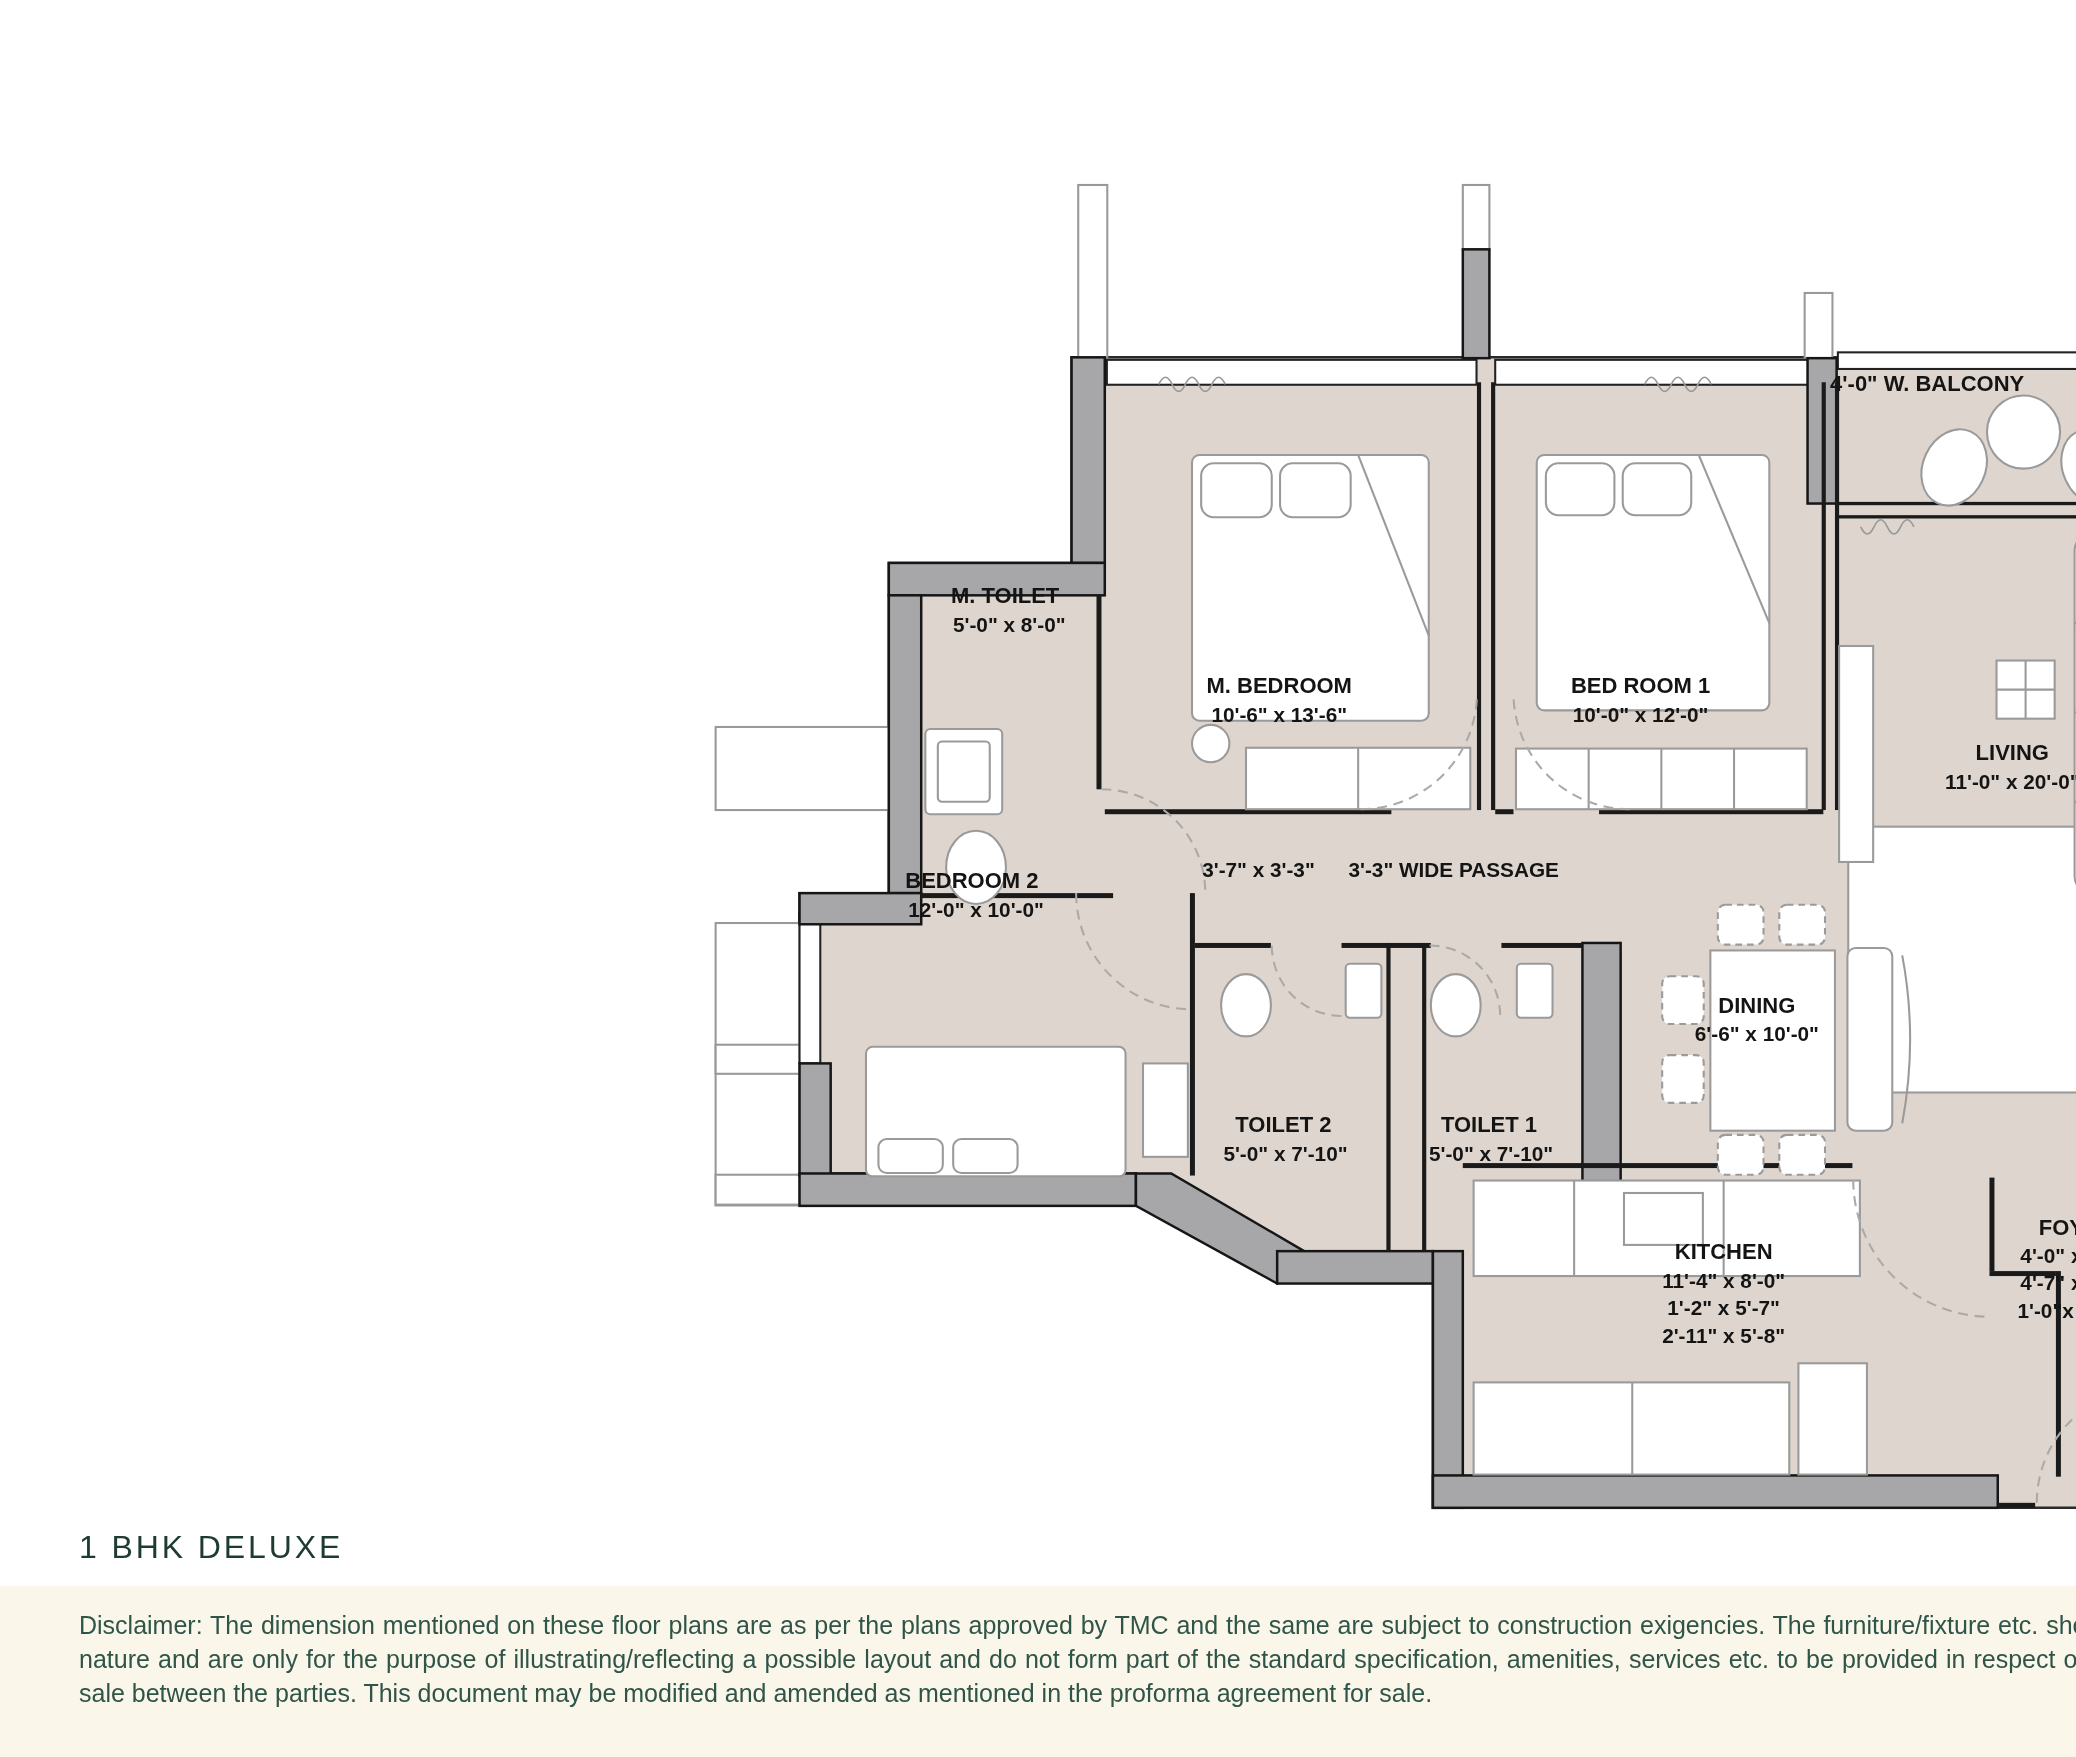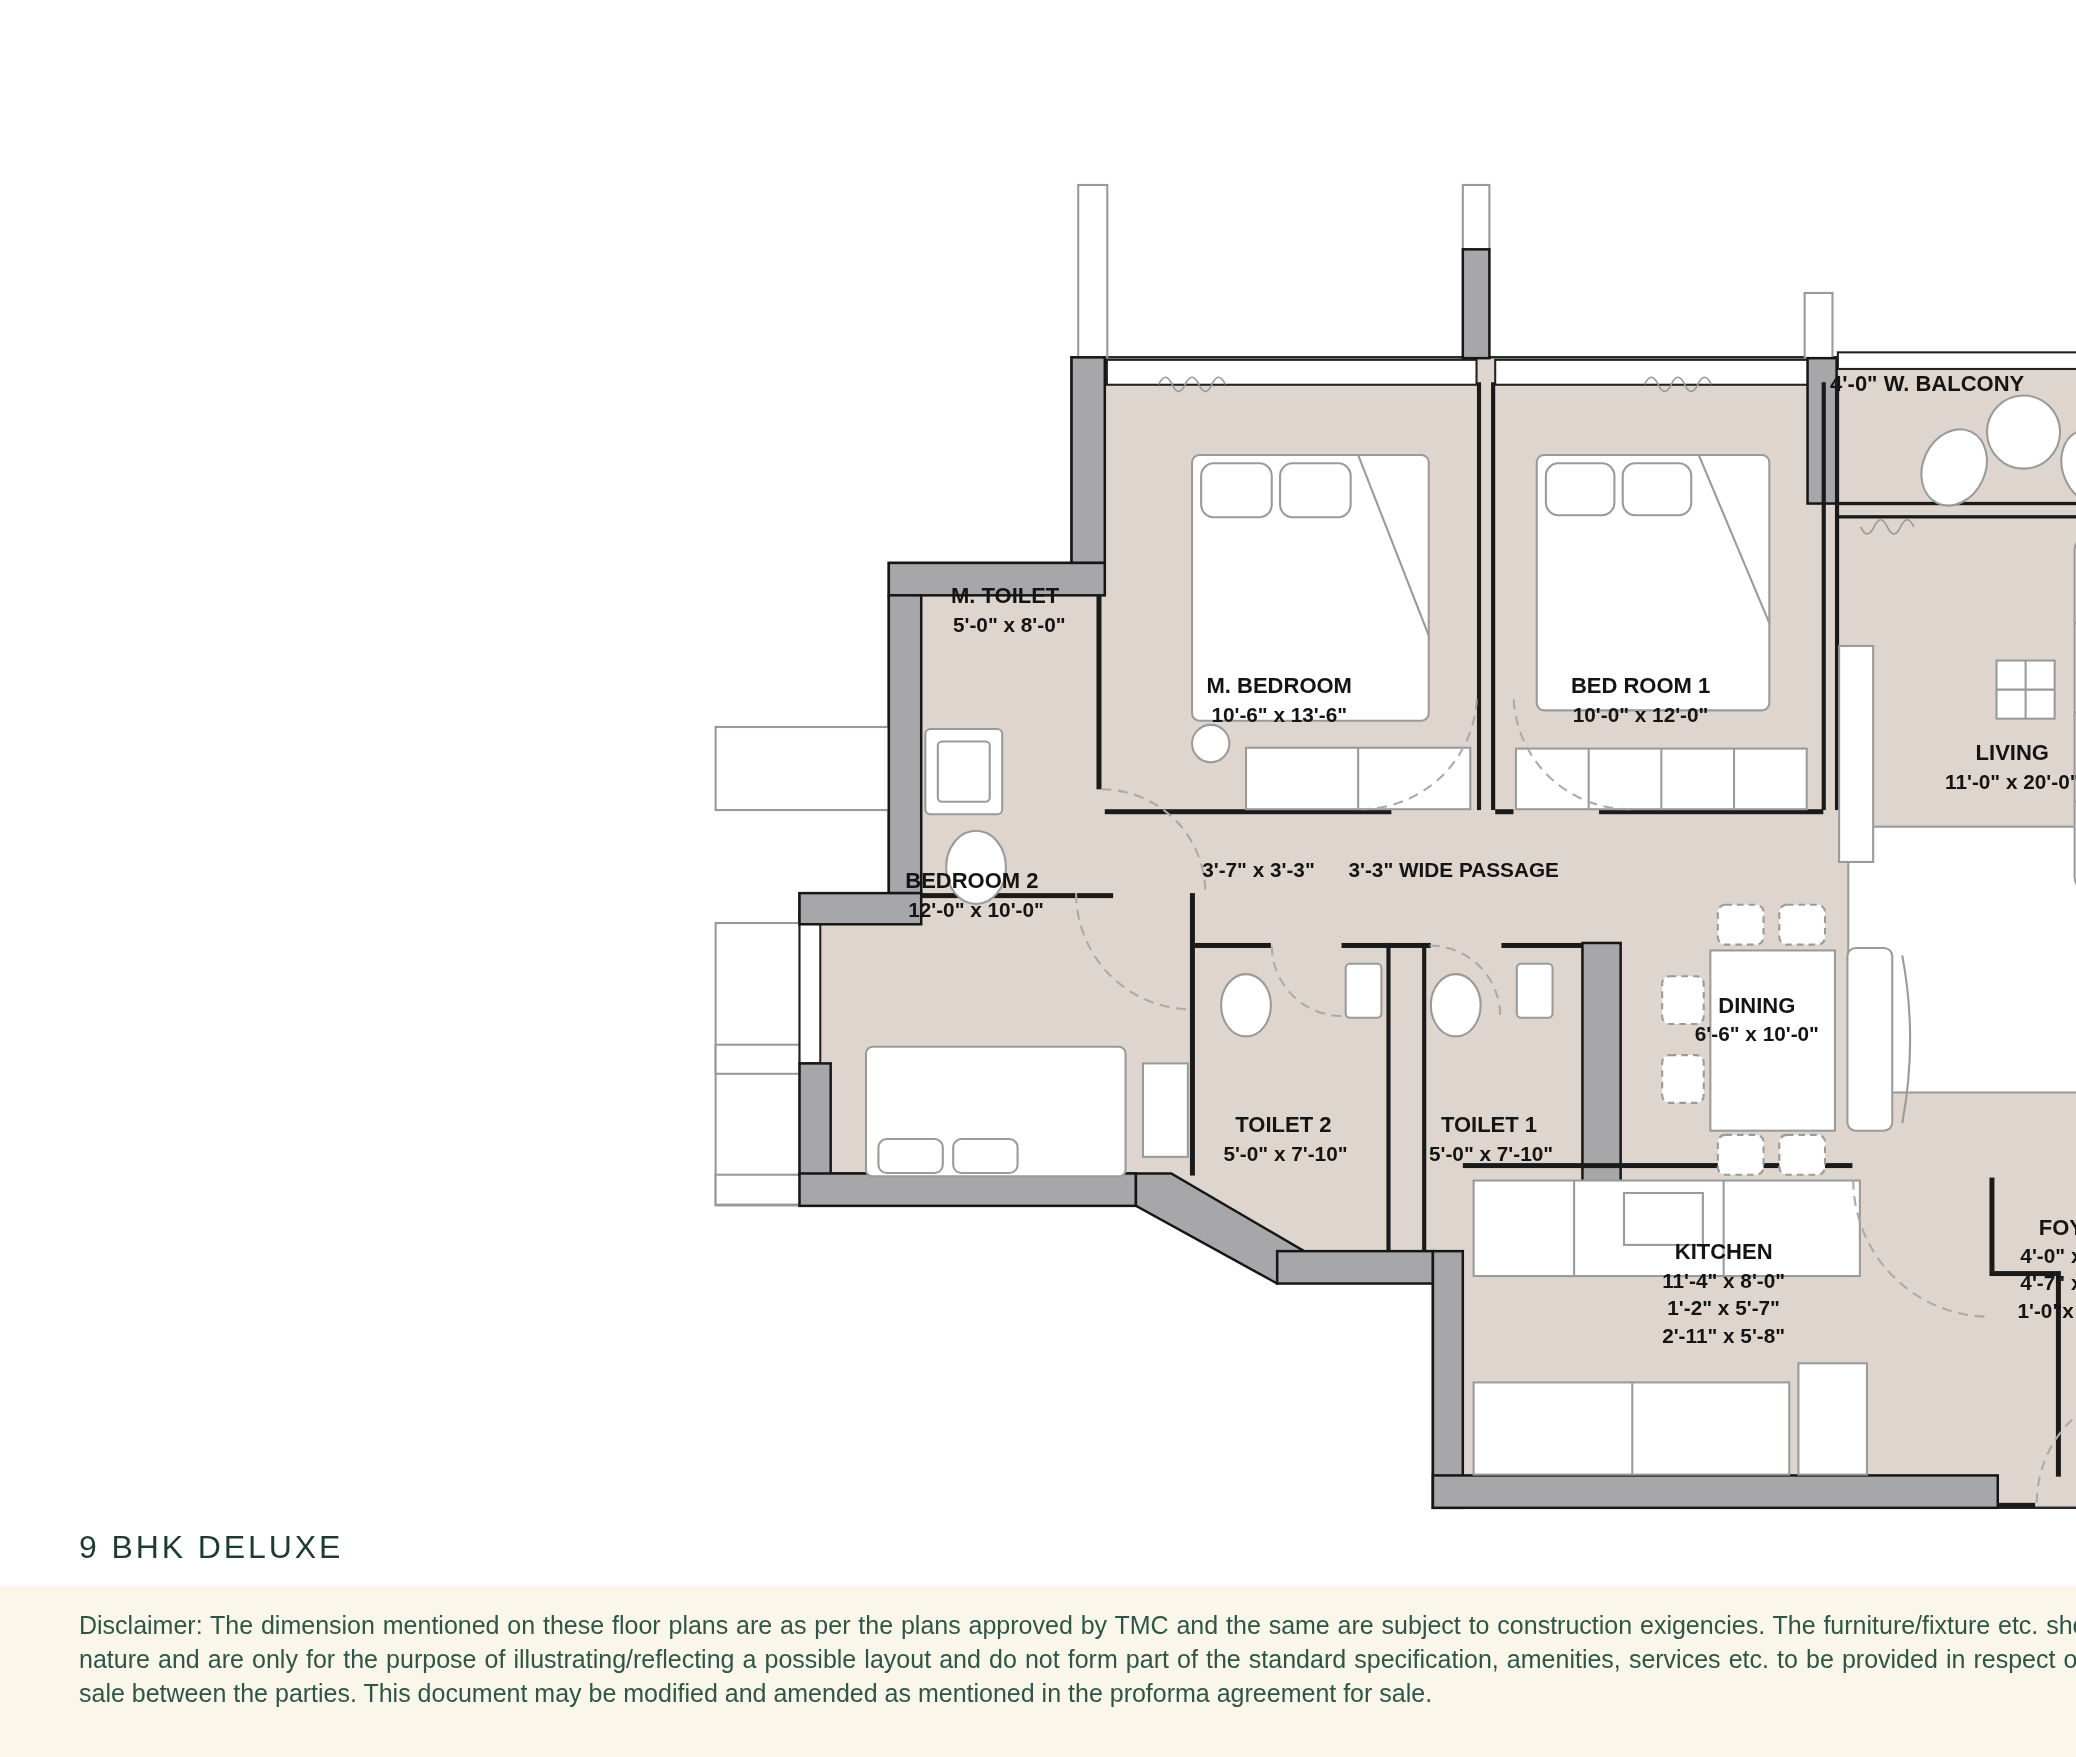--- a/index.html
+++ b/index.html
@@ -216,20 +216,20 @@
       <text class="room-dim" x="4150" y="3166">1'-2" x 5'-7"</text>
       <text class="room-dim" x="4150" y="3232">2'-11" x 5'-8"</text>
 
       <text class="room-name" x="5000" y="2972">FOYER</text>
       <text class="room-dim" x="5000" y="3040">4'-0" x 5'-4"</text>
       <text class="room-dim" x="5000" y="3106">4'-7" x 4'-1"</text>
       <text class="room-dim" x="5000" y="3172">1'-0"x 2'-10"</text>
     </g>
   </svg>
 
-  <div class="unit-title">9 BHK DELUXE</div>
+  <div class="unit-title">1 BHK DELUXE</div>
 
   <div class="disclaimer-band">
     <div class="disclaimer-text">Disclaimer: The dimension mentioned on these floor plans are as per the plans approved by TMC and the same are subject to construction exigencies. The furniture/fixture etc. shown in the image are only indicative and representative (not actual) in nature and are only for the purpose of illustrating/reflecting a possible layout and do not form part of the standard specification, amenities, services etc. to be provided in respect of the flat. All specification of the flat shall be as per the agreement for sale between the parties. This document may be modified and amended as mentioned in the proforma agreement for sale.</div>
   </div>
 
 </div>
 
 
 </body></html>

